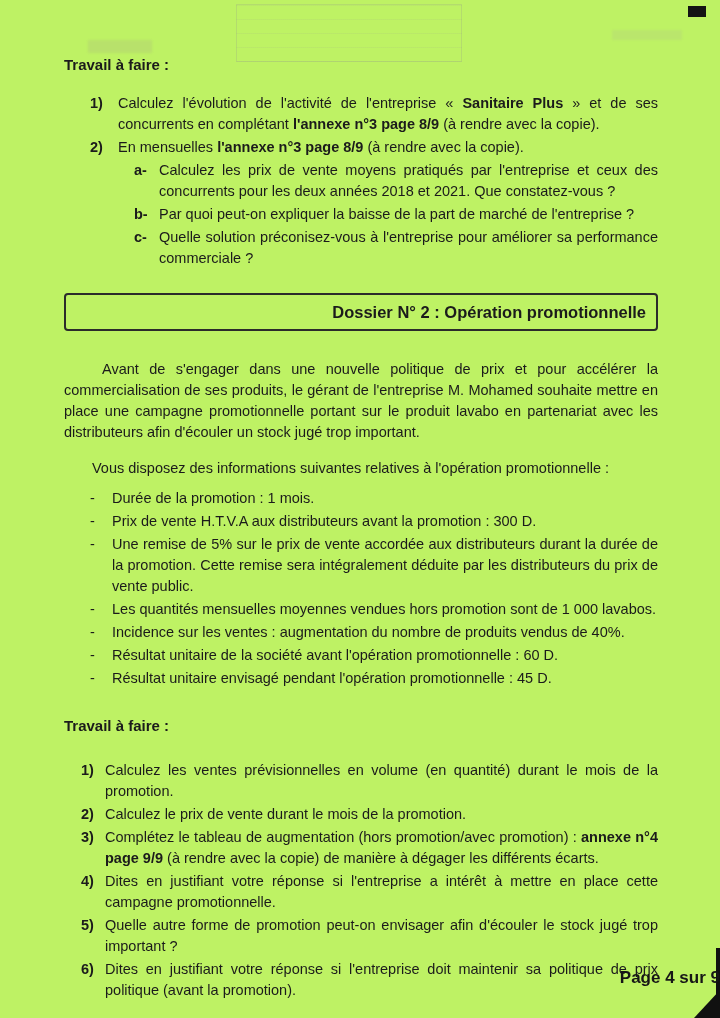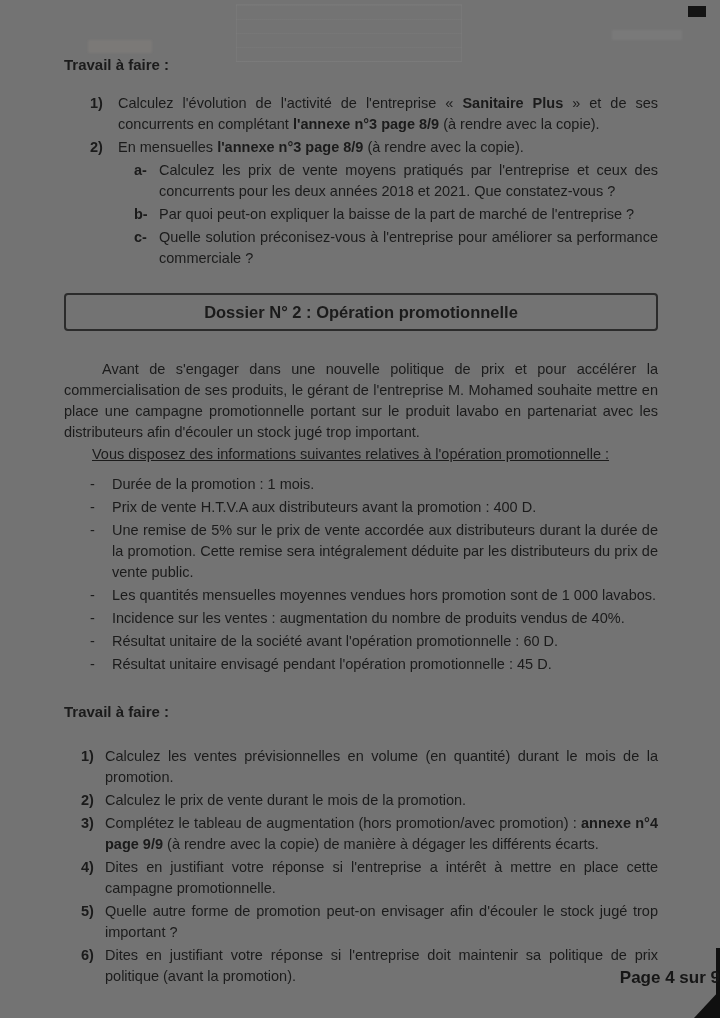--- a/index.html
+++ b/index.html
@@ -1,20 +1,20 @@
 <!DOCTYPE html>
 <html><head>
 <meta charset="utf-8">
 <style>
   html,body{margin:0;padding:0;background:#e8e8e8;}
   .page{
     position:relative;
     width:720px;height:1018px;
     margin:0 auto;
-    background:#737373;
+    background:#bef264;
     font-family:"Liberation Sans", sans-serif;
     color:#1b1b1b;
     overflow:hidden;
     box-shadow:0 0 4px rgba(0,0,0,.3);
   }
   .content{
     position:absolute;
     left:64px; right:62px; top:54px;
     font-size:14.5px; line-height:21px;
   }
@@ -35,31 +35,30 @@
   .list2{margin-left:17px; margin-top:24px;}
   .list2 .marker{flex:0 0 24px;}
   .dossier-box{
     margin-top:24px;
     border:2px solid #2b2b2b;
     border-radius:4px;
     padding:6px 10px;
     text-align:center;
   }
   .dossier-title{
-    font-weight:bold; font-size:16.5px; line-height:22px;
+    font-weight:bold; font-size:16.5px; line-height:22px;text-align:right;
   }
   .intro{
     margin-top:28px;
     text-align:justify;
     text-indent:38px;
   }
   .info-lead{
-    margin-top:1px;
+    margin-top:15px;
     padding-left:28px;
-    text-decoration:underline;
   }
   .bullets{margin-top:9px;}
   .footer{
     position:absolute;
     left:0; right:0; bottom:30px;
     text-align:right;
     font-weight:bold; font-size:17px;
     color:#161616;
   }
   
@@ -144,21 +143,21 @@
 
     <div class="info-lead">Vous disposez des informations suivantes relatives à l'opération promotionnelle :</div>
 
     <div class="bullets">
         <div class="li">
           <span class="marker">-</span>
           <span class="itext"><span>Durée de la promotion : 1 mois.</span></span>
         </div>
         <div class="li">
           <span class="marker">-</span>
-          <span class="itext"><span>Prix de vente H.T.V.A aux distributeurs avant la promotion : 400 D.</span></span>
+          <span class="itext"><span>Prix de vente H.T.V.A aux distributeurs avant la promotion : 300 D.</span></span>
         </div>
         <div class="li">
           <span class="marker">-</span>
           <span class="itext"><span>Une remise de 5% sur le prix de vente accordée aux distributeurs durant la durée de la promotion. Cette remise sera intégralement déduite par les distributeurs du prix de vente public.</span></span>
         </div>
         <div class="li">
           <span class="marker">-</span>
           <span class="itext"><span>Les quantités mensuelles moyennes vendues hors promotion sont de 1 000 lavabos.</span></span>
         </div>
         <div class="li">

